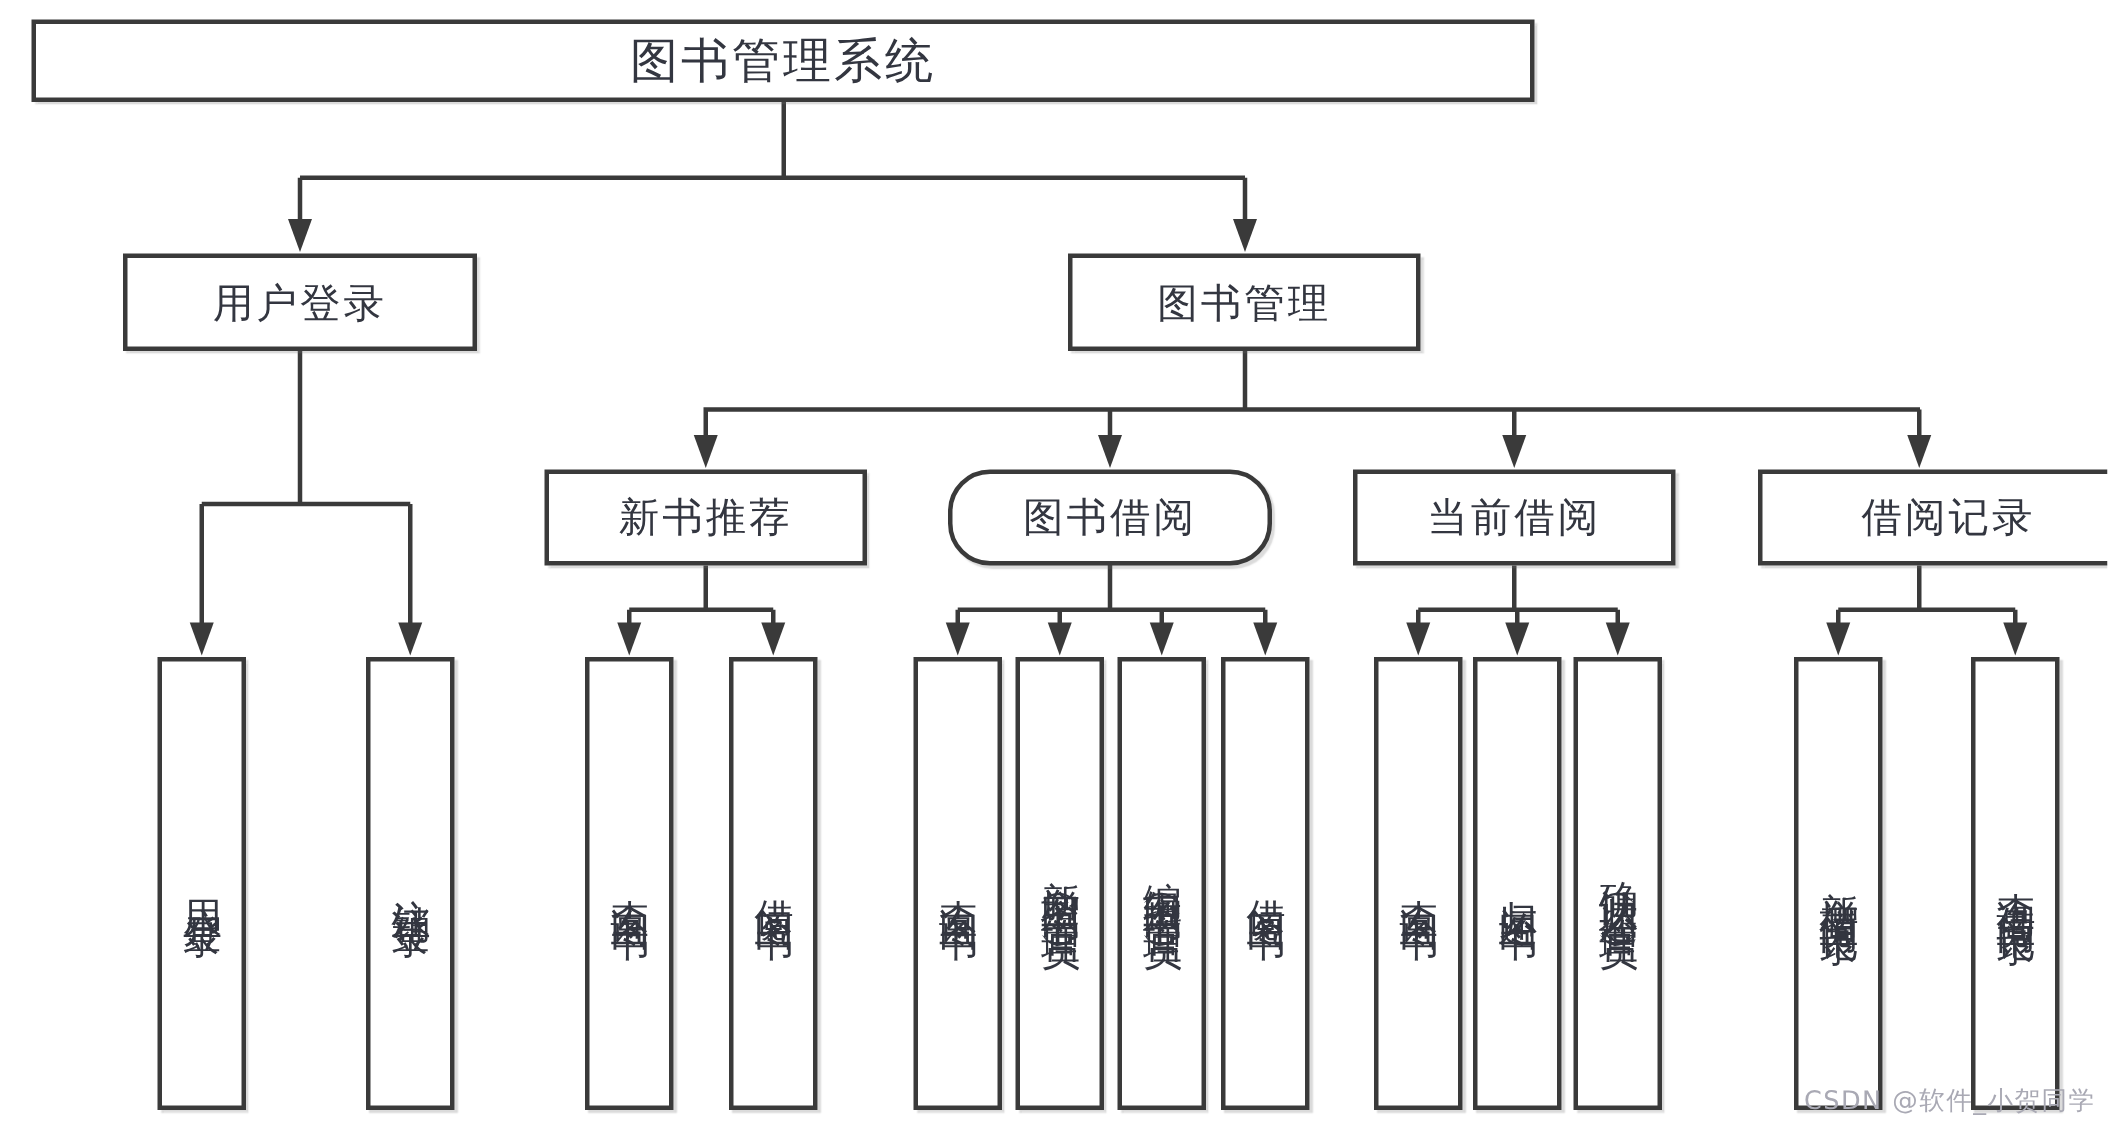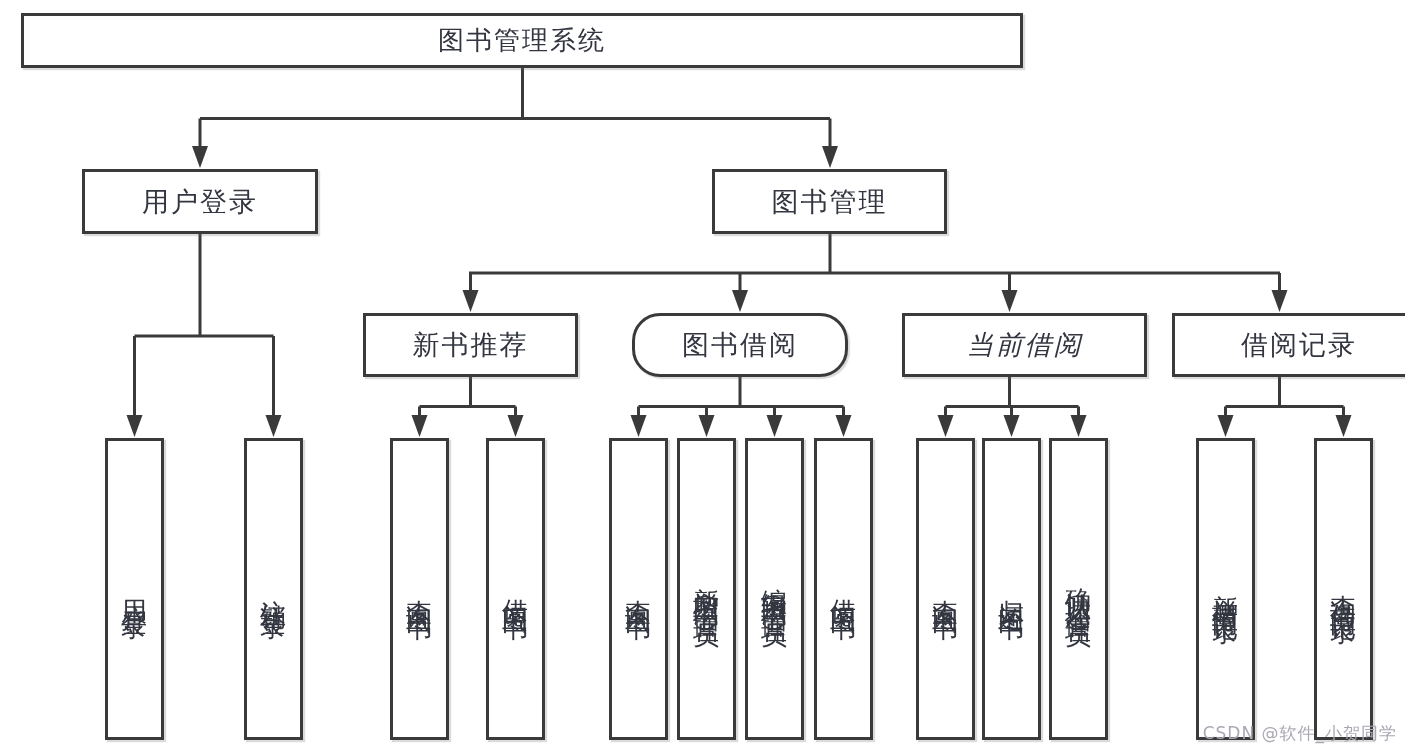--- a/index.html
+++ b/index.html
@@ -31,29 +31,29 @@
     color: #333640;
     box-shadow: 2px 2px 1px rgba(110,110,110,0.25);
   }
   .node-h .label {
     font-size: 27px;
     letter-spacing: 2px;
     white-space: nowrap;
     color: #333640;
   }
   .node-root { left: 21px; top: 13px; width: 1002px; height: 55px; }
-  .node-root .label { font-size: 26px; }
+  .node-root .label { font-size: 32px; }
 
   .node-l1a { left: 82px;  top: 169px; width: 236px; height: 65px; }
   .node-l1b { left: 712px; top: 169px; width: 235px; height: 65px; }
 
   .node-mid { top: 313px; height: 64px; }
   .node-m0 { left: 363px;  width: 215px; }
   .node-m1 { left: 632px;  width: 216px; border-radius: 28px; }
-  .node-m2 { left: 902px;  width: 245px; font-style: italic; }
+  .node-m2 { left: 902px;  width: 215px; }
   .node-m3 { left: 1172px; width: 254px; }
 
   .node-leaf { top: 438px; height: 302px; width: 59px; }
   .node-leaf .label {
     writing-mode: vertical-rl;
     text-orientation: mixed;
     font-size: 26px;
     letter-spacing: 5px;
     line-height: 1;
     color: #333640;

